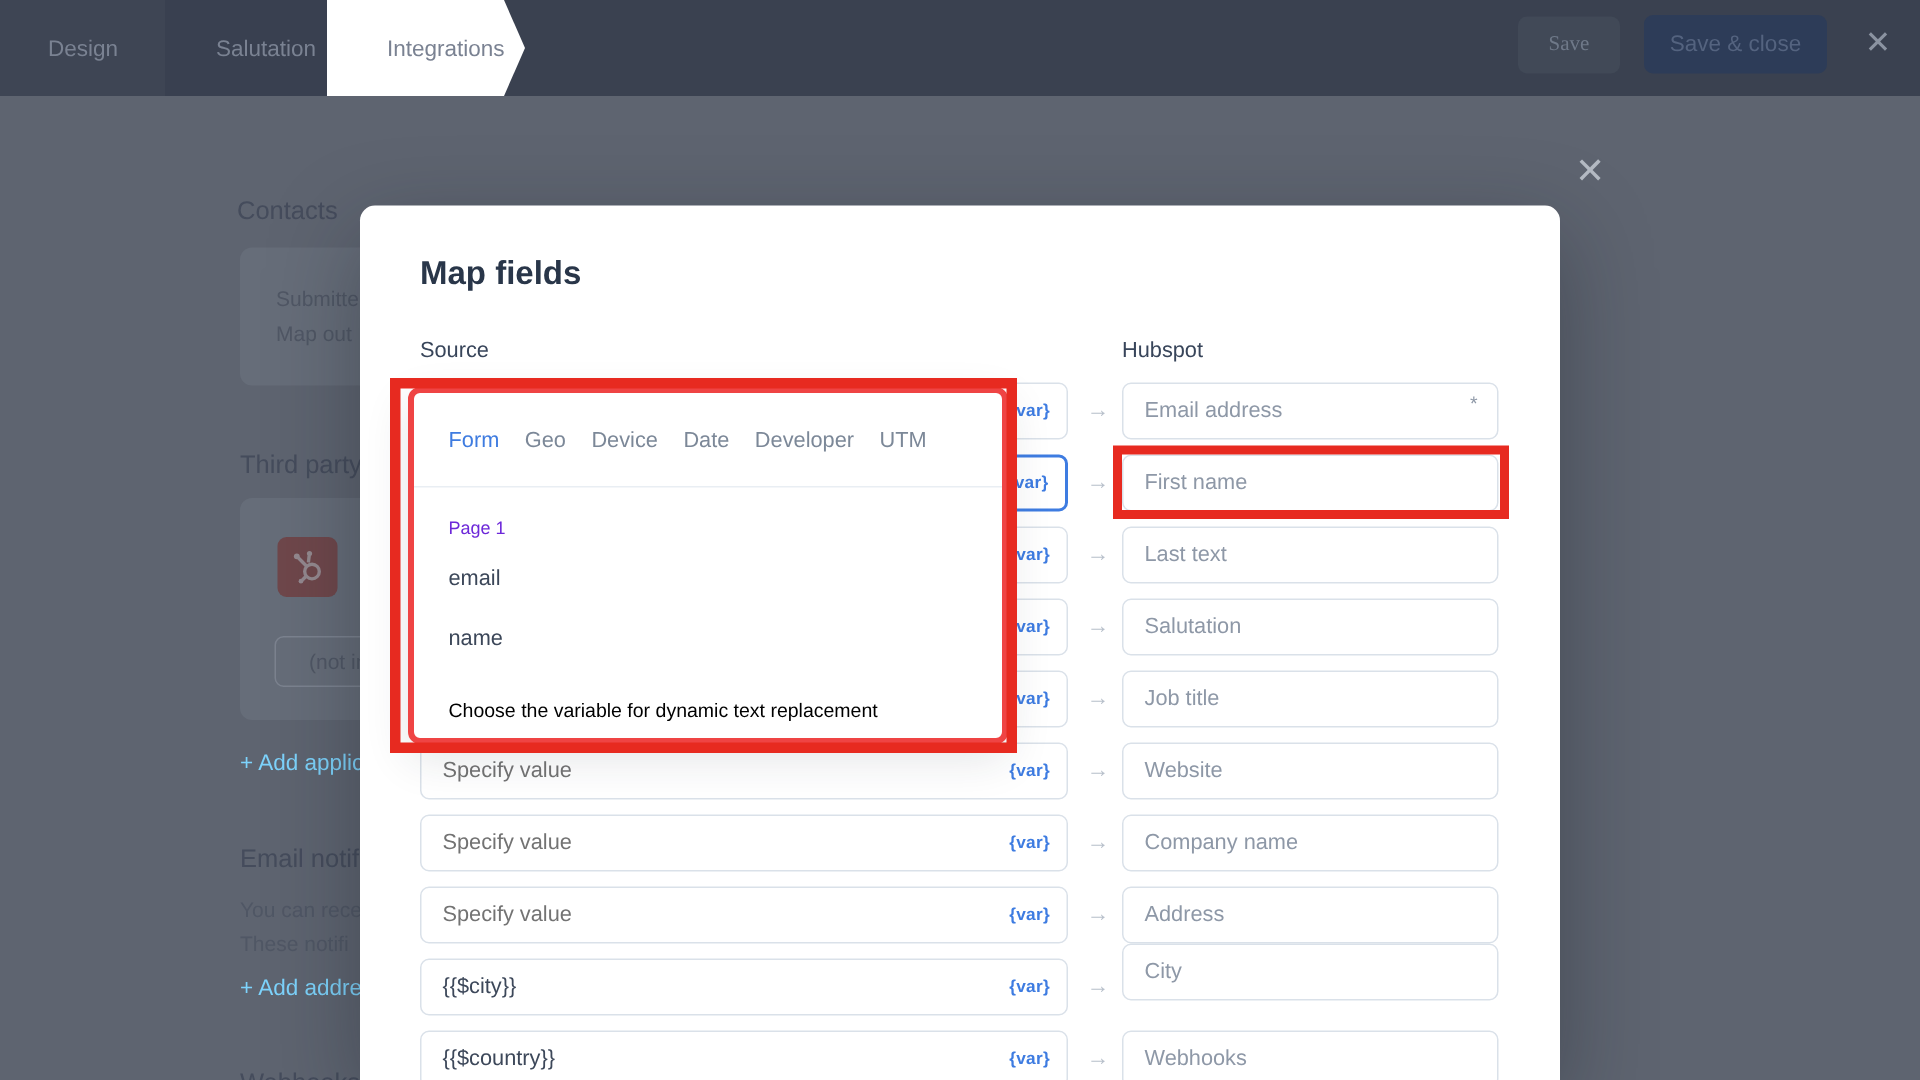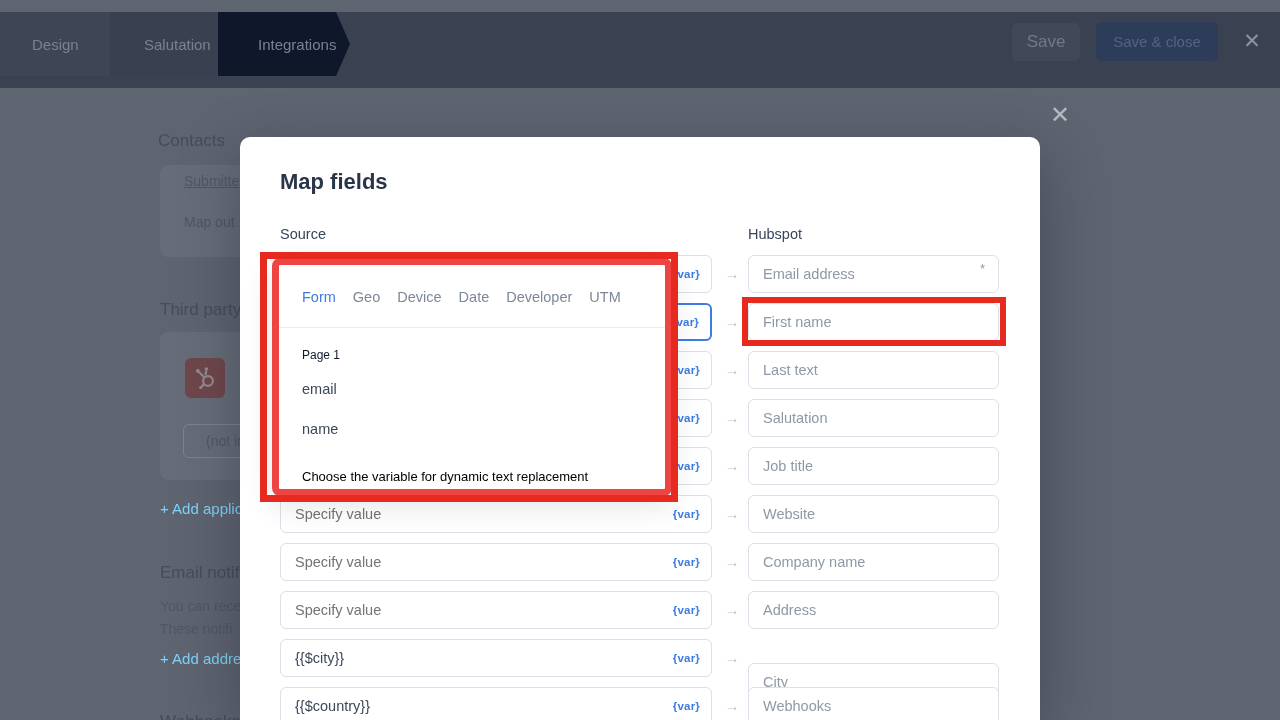--- a/index.html
+++ b/index.html
@@ -1,28 +1,28 @@
 <!DOCTYPE html>
 <html><head>
 <meta charset="utf-8">
 <style>
   * { margin:0; padding:0; box-sizing:border-box; font-family:"Liberation Sans", sans-serif; }
   html,body { width:1280px; height:720px; overflow:hidden; }
   #app { position:relative; width:1280px; height:720px; background:#5e6470; overflow:hidden; }
 
   
-  .topbar { position:absolute; left:0; top:12px; width:1280px; height:76px; background:#3a4150; z-index:5;padding-left:34px; }
+  .topbar { position:absolute; left:0; top:0; width:1280px; height:64px; background:#3a4150; z-index:5;padding-left:34px; }
   .tab-seg { position:absolute; top:0; height:64px; display:flex; align-items:center;
              color:#7a8292; font-size:15px;
              clip-path:polygon(0 0, calc(100% - 14px) 0, 100% 50%, calc(100% - 14px) 100%, 0 100%); }
   .tab-a { left:0;   width:124px; background:#3e4554; padding-left:32px; }
   .tab-b { left:110px; width:122px; background:#394050; padding-left:34px; }
-  .tab-c { left:218px; width:132px; background:#0f172a; padding-left:40px; }
+  .tab-c { left:218px; width:132px; background:#ffffff; padding-left:40px; }
   .btn-save { position:absolute; left:1012px; top:11px; width:68px; height:38px; border:none;
-              background:#414957; color:#6f7989; font-size:17px; border-radius:6px; cursor:pointer; }
+              background:#414957; color:#6f7989; font-size:14px; border-radius:6px; cursor:pointer;font-family:Liberation Serif, serif; }
   .btn-save-close { position:absolute; left:1096px; top:10px; width:122px; height:39px; border:none;
               background:#2d3c58; color:#54637f; font-size:15px; font-weight:400; border-radius:6px; cursor:pointer; }
   .topbar-x { position:absolute; left:1240px; top:17px; width:24px; height:24px; color:#8b93a1;
               font-size:21px; line-height:24px; text-align:center; cursor:pointer; }
 
   
   .bg-h { position:absolute; color:#454c5c; font-size:17px; font-weight:500; }
   .bg-card { position:absolute; background:#666d79; border-radius:8px; }
   .bg-txt { position:absolute; color:#505765; font-size:14px; }
   .bg-link { position:absolute; color:#7dd3fc; font-size:15px; cursor:pointer; }
@@ -45,43 +45,43 @@
   .row-src { left:40px; width:432px; } .row-hub { left:508px; width:251px; color:#8e98a7; }
   .row-src.focused { border:2px solid #3e7ce1; }
   .src-val { color:#3d485a; } .src-ph { color:#737373; }
   .var-tag { position:absolute; right:11px; top:50%; transform:translateY(-50%);
              color:#3e7ce1; font-size:11.5px; font-weight:700; letter-spacing:.2px; }
   .req { position:absolute; right:13px; top:5px; color:#8e98a7; font-size:13px; }
   .arrow { position:absolute; left:483px; width:18px; color:#b8c0cb; font-size:15px; text-align:center; }
 
   
   .dd { position:absolute; left:32px; top:121px; width:400px; height:238px; background:#fff;
-        border:7px solid #ef4444; border-radius:8px; box-shadow:0 10px 30px rgba(30,40,60,.12); z-index:20; }
+        border:4px solid #ef4444; border-radius:8px; box-shadow:0 10px 30px rgba(30,40,60,.12); z-index:20; }
   .dd-tabs { position:absolute; left:23px; top:24px; display:flex; gap:17px; font-size:14.5px; }
   .dd-tab { color:#7c8898; cursor:pointer; }
   .dd-tab.active { color:#3f7ce0; }
   .dd-divider { position:absolute; left:0; top:62px; width:100%; height:1px; background:#e9eef3; }
-  .dd-group { position:absolute; left:23px; top:83px; font-size:12px; color:#0f172a; }
+  .dd-group { position:absolute; left:23px; top:83px; font-size:12px; color:#6d28d9; }
   .dd-opt { position:absolute; left:23px; font-size:14.5px; color:#3c4759; cursor:pointer; }
   .dd-hint { position:absolute; left:23px; top:204px; font-size:13px; color:#000000; }
 
   
   .red1 { position:absolute; left:20px; top:115px; width:418px; height:250px;
           border:7px solid #e72a20; z-index:30; pointer-events:none; }
   .red2 { position:absolute; left:502px; top:160px; width:264px; height:49px;
           border:6px solid #e72a20; z-index:30; pointer-events:none; }
 </style>
 </head>
 <body>
 
 <div id="app">
 
   <div class="bg-h" style="left:158px; top:131px;">Contacts</div>
   <div class="bg-card" style="left:160px; top:165px; width:340px; height:92px;">
-    <div class="bg-txt" style="left:24px; top:8px;text-decoration:underline;">Submitte</div>
+    <div class="bg-txt" style="left:24px; top:26px;">Submitte</div>
     <div class="bg-txt" style="left:24px; top:49px;">Map out</div>
   </div>
 
   <div class="bg-h" style="left:160px; top:300px;">Third party</div>
   <div class="bg-card" style="left:160px; top:332px; width:340px; height:148px;"></div>
   <div class="hub-icon">
     <svg width="30" height="30" viewBox="0 0 40 40" fill="none">
       <circle cx="24" cy="24" r="6.5" stroke="#94898f" stroke-width="3"></circle>
       <line x1="19.5" y1="19.5" x2="12" y2="12" stroke="#94898f" stroke-width="3"></line>
       <circle cx="10.5" cy="10.5" r="2.6" fill="#94898f"></circle>
@@ -212,21 +212,21 @@
       <span class="req"></span>
     </div>
   </div>
 
   <div>
     <div class="row-src" style="top: 502px;">
       <span class="src-txt src-val">{{$city}}</span>
       <span class="var-tag">{var}</span>
     </div>
     <div class="arrow" style="top: 512px;">→</div>
-    <div class="row-hub" style="top: 526px;">
+    <div class="row-hub" style="top: 492px;">
       <span>City</span>
       <span class="req"></span>
     </div>
   </div>
 
   <div>
     <div class="row-src" style="top: 550px;">
       <span class="src-txt src-val">{{$country}}</span>
       <span class="var-tag">{var}</span>
     </div>

